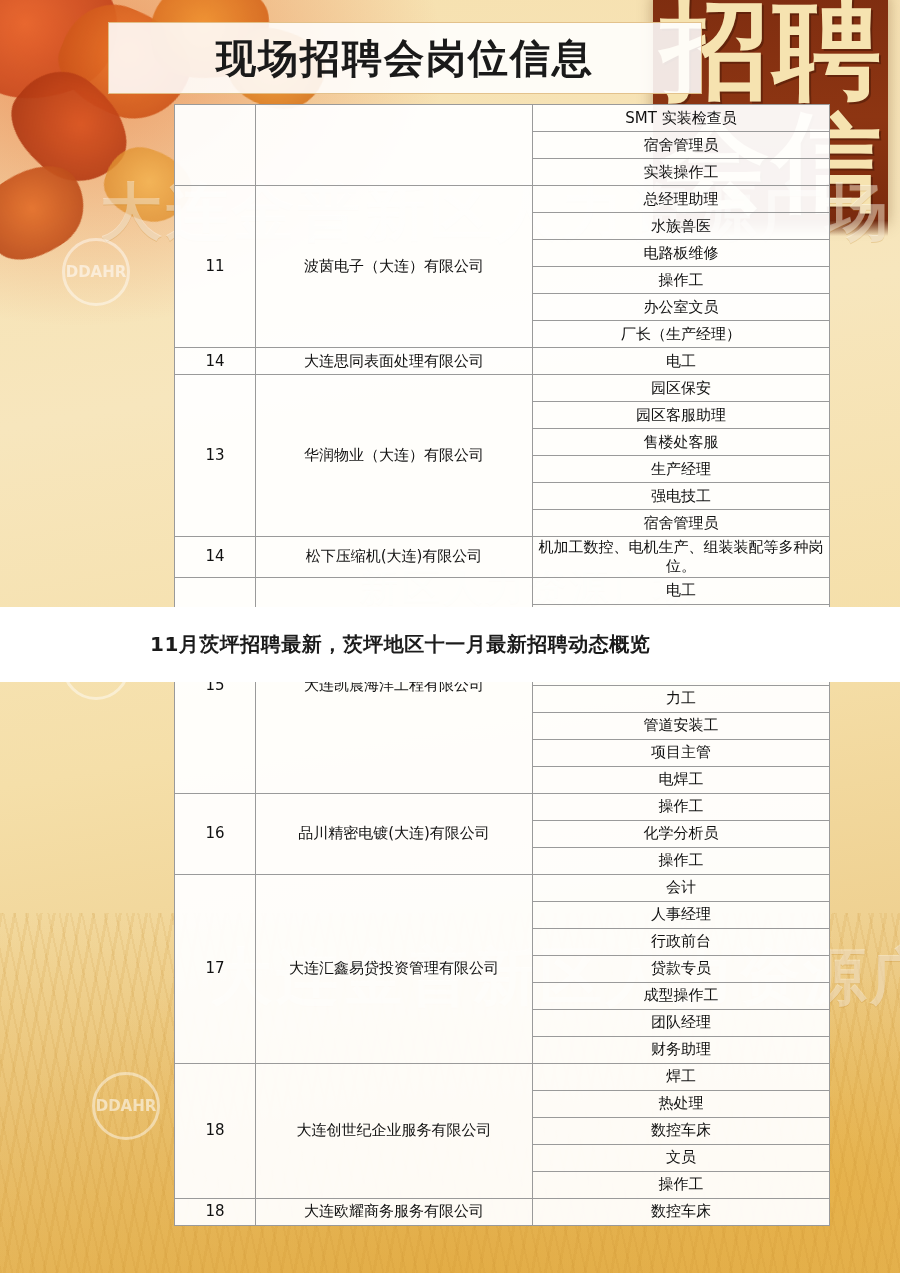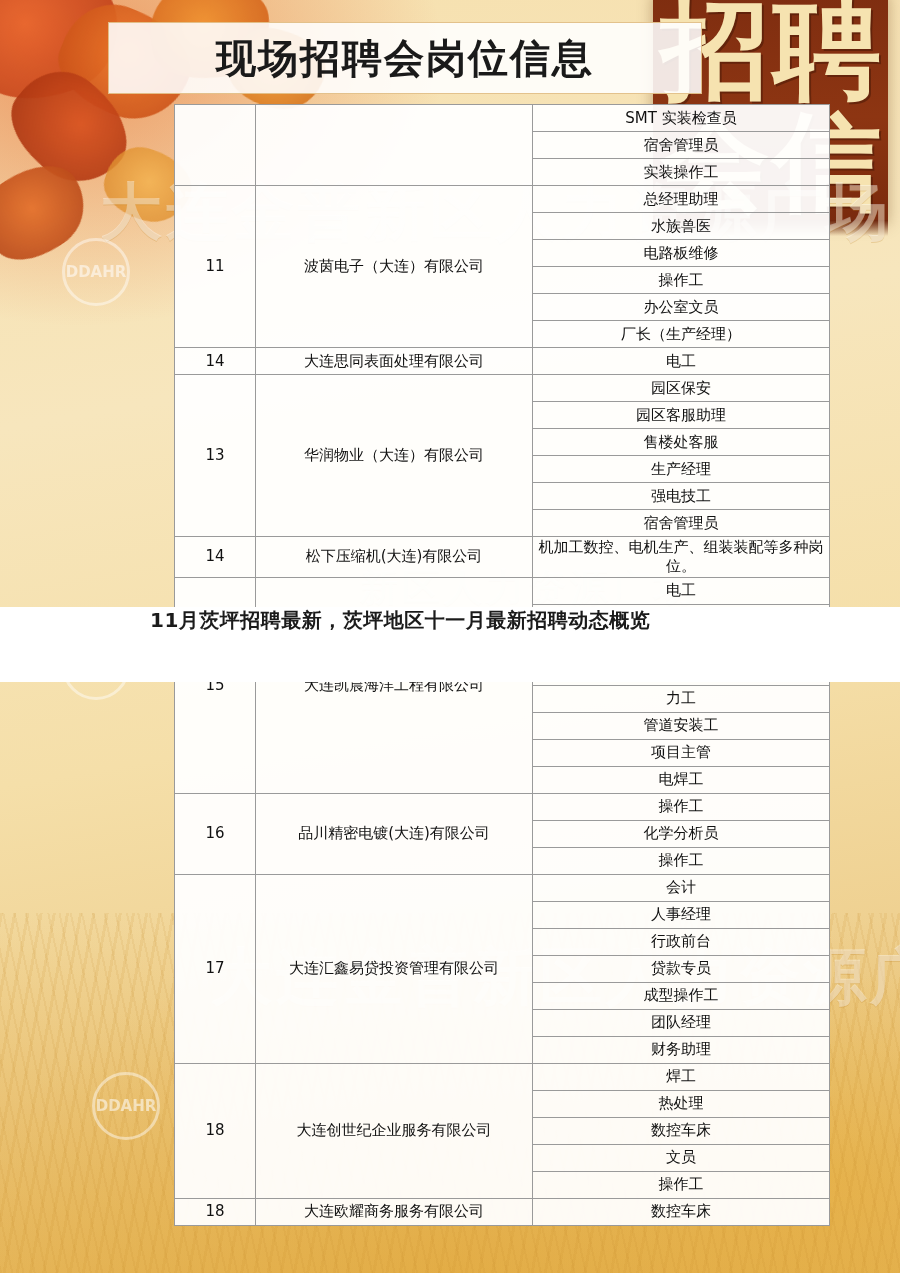--- a/index.html
+++ b/index.html
@@ -161,20 +161,21 @@
   td.multi { line-height: 1.3; }
 
   
   .strip {
     position: absolute;
     left: 0; right: 0;
     top: 607px;
     height: 75px;
     background: #ffffff;
     display: flex;
+    align-items: center;
   }
   .strip .strip-text {
     font-family: "DejaVu Sans", sans-serif;
     font-size: 20px;
     font-weight: 700;
     color: #1b1b1b;
     padding-left: 150px;
     letter-spacing: .5px;
   }
 </style>

